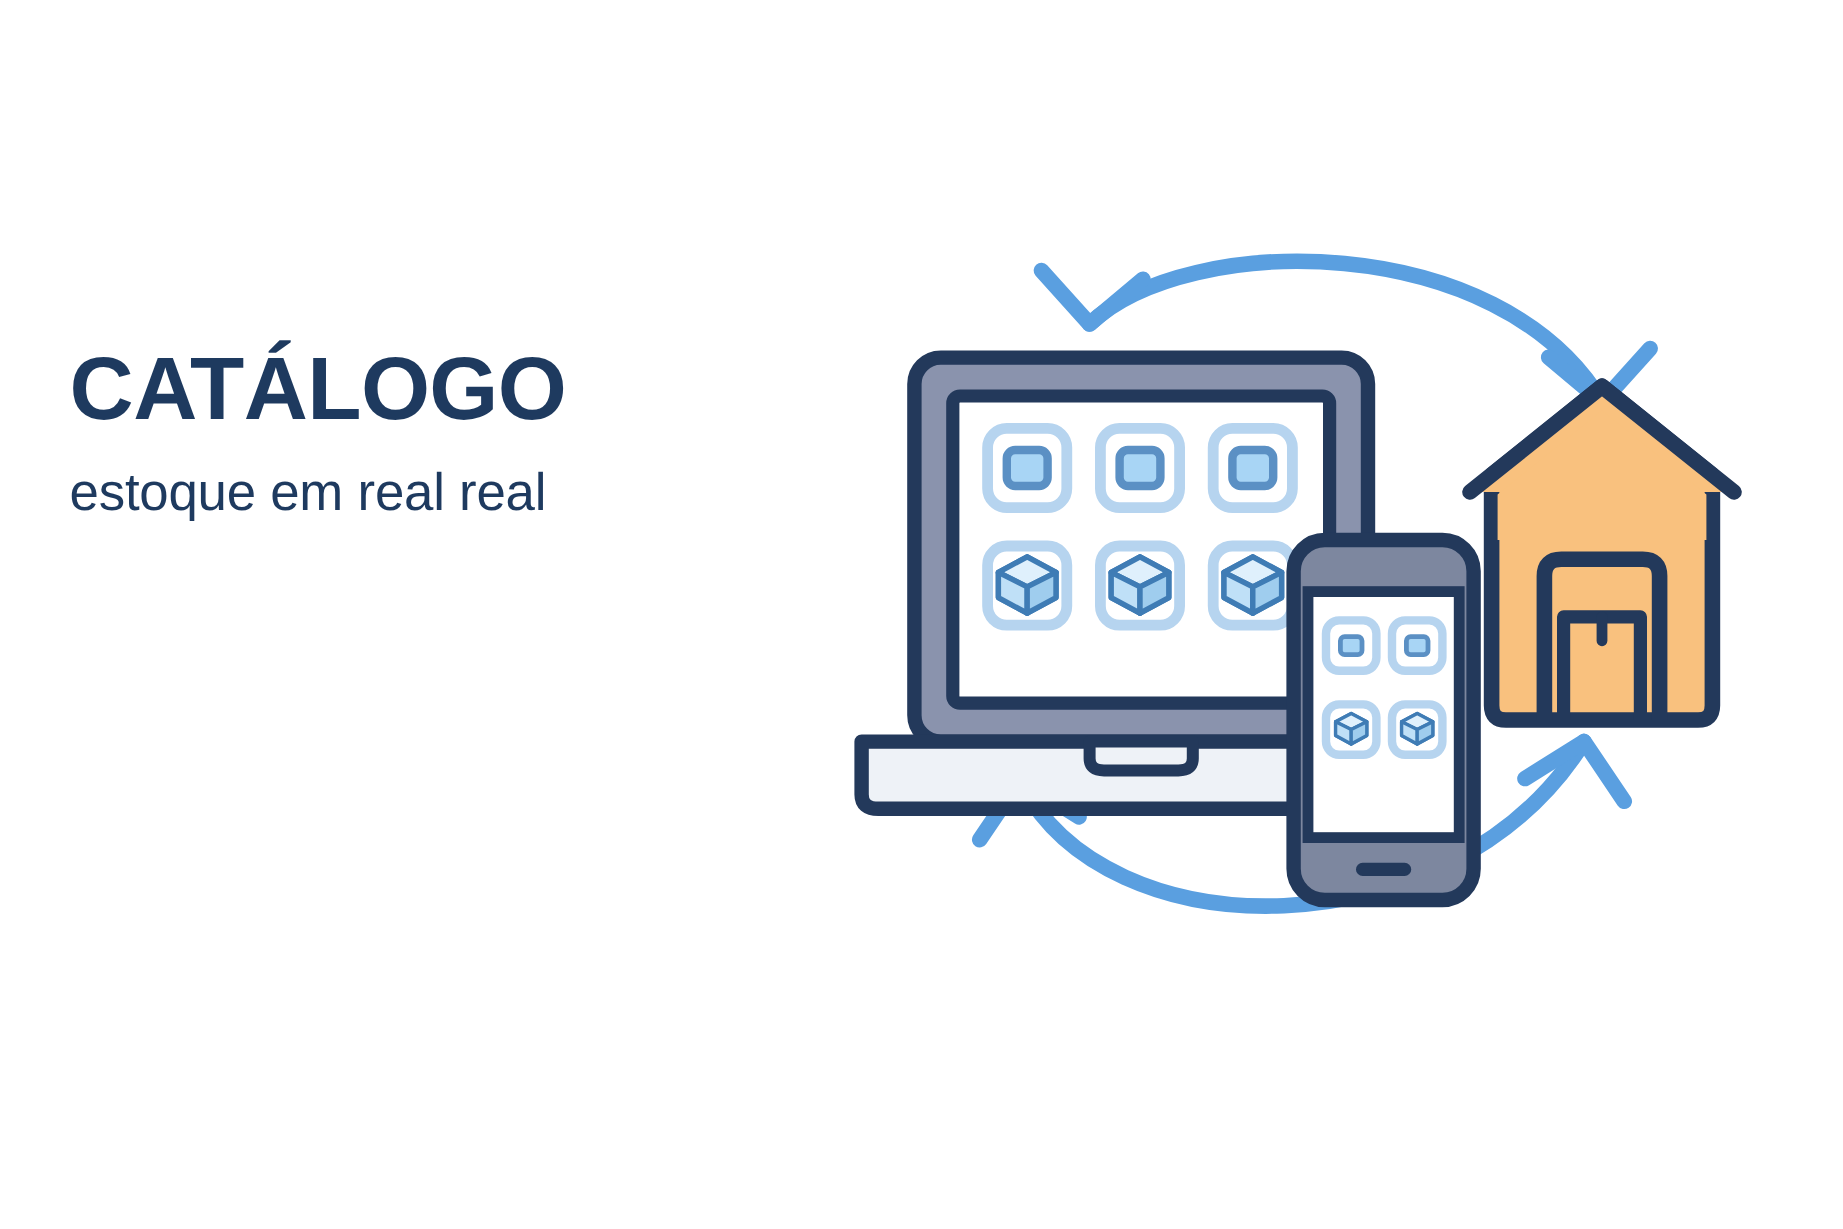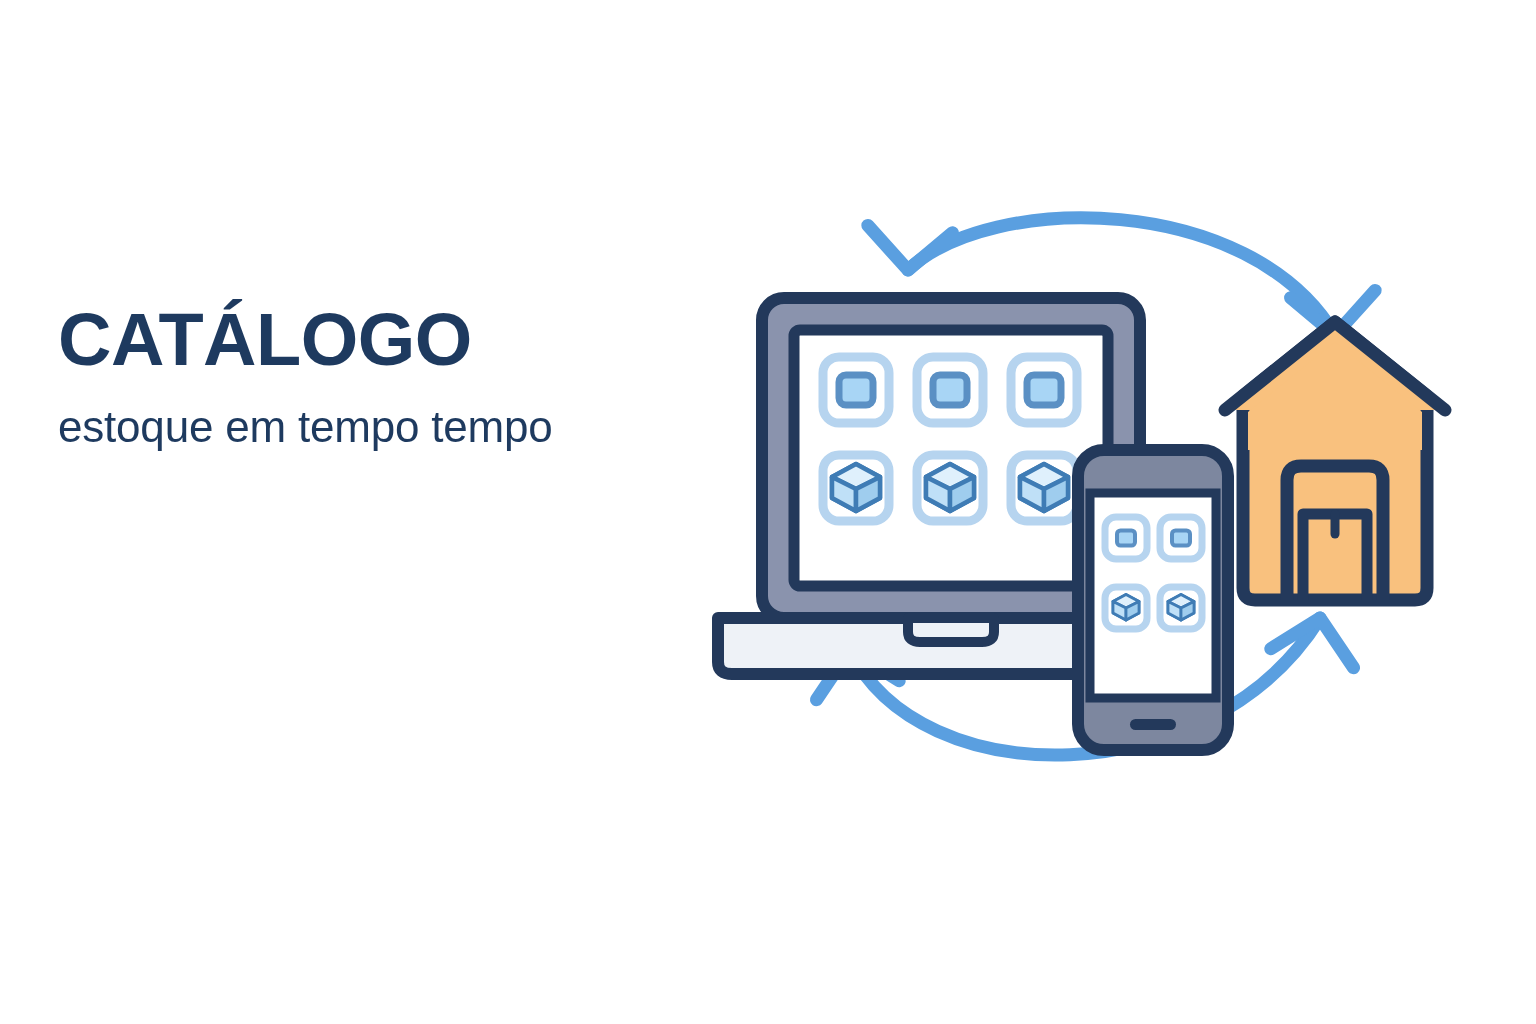--- a/index.html
+++ b/index.html
@@ -18,21 +18,21 @@
     position: relative;
     width: 1536px;
     height: 1024px;
     background: #ffffff;
   }
 
   
   .text-block {
     position: absolute;
     left: 58px;
-    top: 304px;
+    top: 288px;
     width: 620px;
   }
   .headline {
     color: #1e3a5f;
     font-family: "Liberation Sans", sans-serif;
     font-weight: 700;
     font-size: 74px;
     line-height: 0.98;
     letter-spacing: -0.5px;
     margin: 0;
@@ -65,21 +65,21 @@
     height: 680px;
   }
 </style>
 </head>
 <body>
 
 <div class="canvas">
 
   <div class="text-block">
     <h1 class="headline"><span class="headline-line">CATÁLOGO</span></h1>
-    <p class="subhead">estoque em tempo tempo</p>
+    <p class="subhead">estoque em real real</p>
   </div>
 
   <div class="illustration">
     <svg viewBox="0 0 780 680" xmlns="http://www.w3.org/2000/svg">
       <defs>
 
         <g id="sq-lg">
           <rect x="-17" y="-15" width="34" height="30" rx="7" ry="7" fill="#a8d5f5" stroke="#5b90c4" stroke-width="7" stroke-linejoin="round"></rect>
         </g>
 

